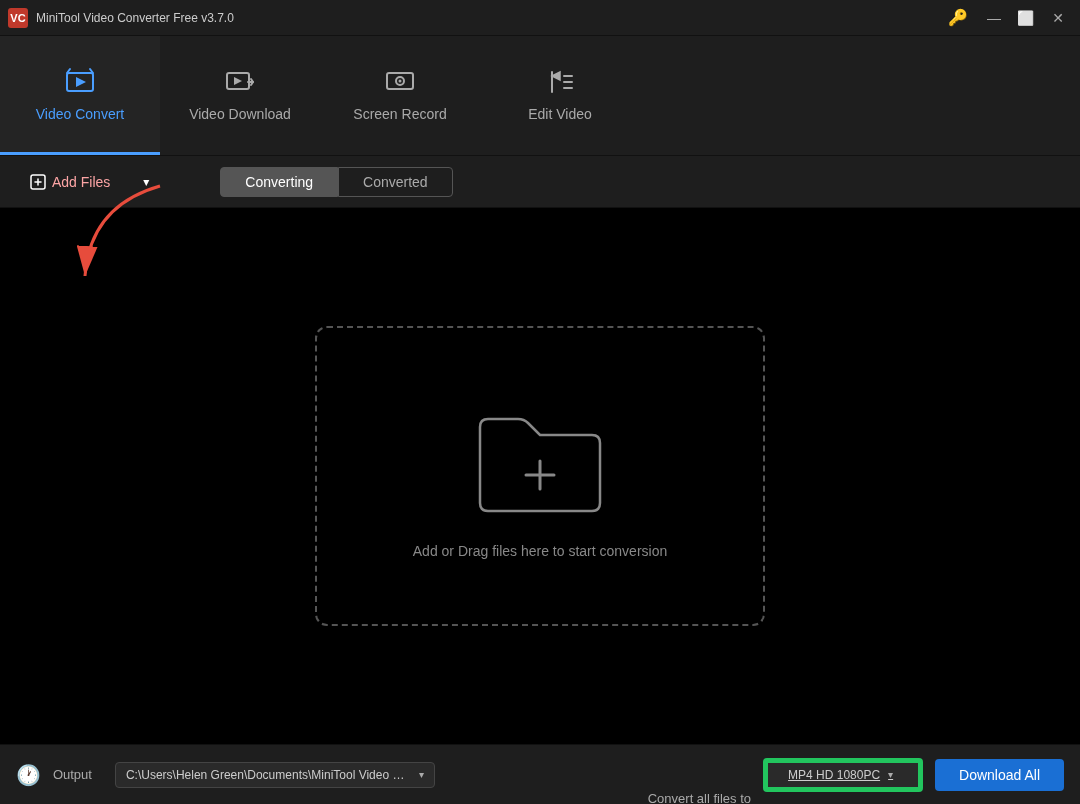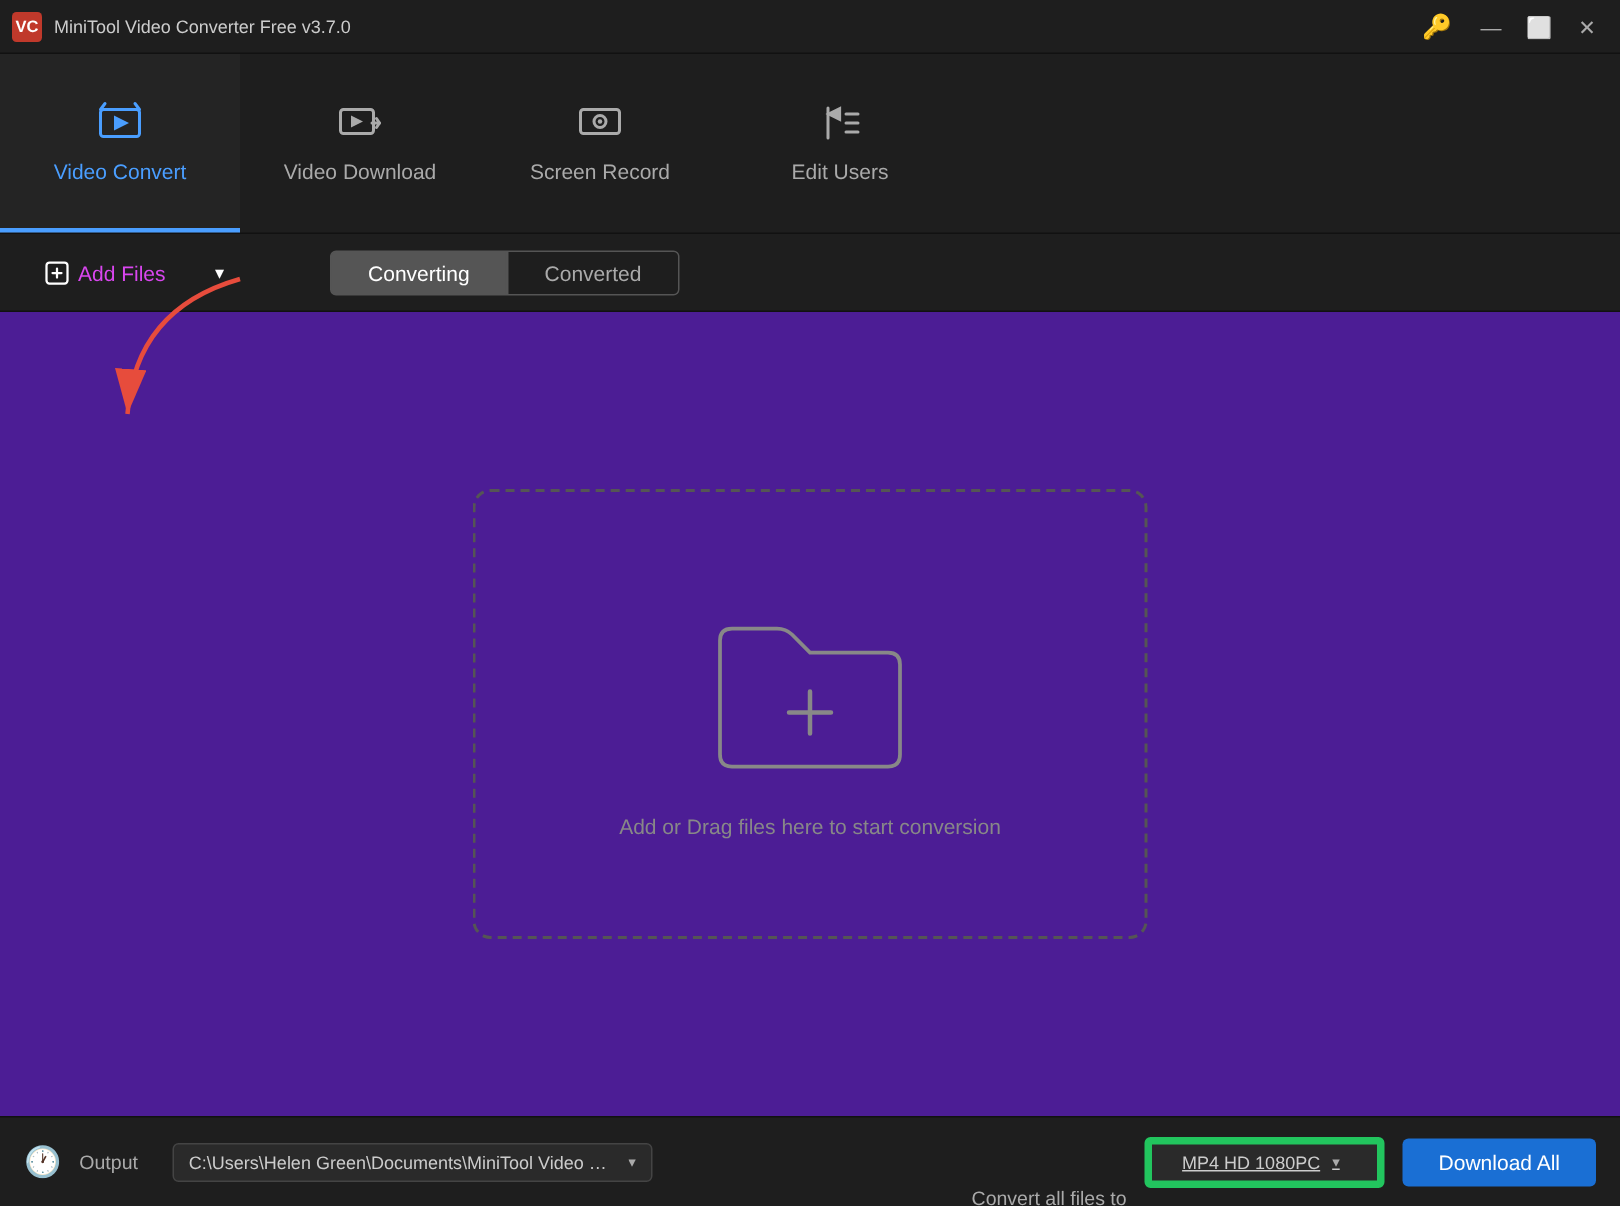--- a/index.html
+++ b/index.html
@@ -111,21 +111,21 @@
       gap: 8px;
       border-bottom: 1px solid #111;
     }
     #add-files-btn {
       display: flex;
       align-items: center;
       gap: 6px;
       padding: 6px 14px;
       background: transparent;
       border: none;
-      color: #d946ef;
+      color: #fca5a5;
       font-size: 14px;
       cursor: pointer;
       border-radius: 4px;
     }
     #add-files-dropdown {
       width: 28px;
       height: 28px;
       background: transparent;
       border: none;
       color: #fff;
@@ -154,21 +154,21 @@
     .sub-tab:last-child { border-radius: 0 4px 4px 0; }
     .sub-tab.active {
       background: #555;
       color: #fff;
       border-color: #555;
     }
 
     
     #main-content {
       height: calc(804px - 36px - 120px - 52px - 60px);
-      background: #4c1d95;
+      background: #000000;
       display: flex;
       align-items: center;
       justify-content: center;
       position: relative;
     }
 
     
     #drop-zone {
       width: 450px;
       height: 300px;
@@ -319,21 +319,21 @@
   </div>
 
   <div class="nav-tab">
     <svg viewBox="0 0 32 32" fill="none" xmlns="http://www.w3.org/2000/svg">
       <path d="M8 6 L8 26" stroke="#aaa" stroke-width="2" stroke-linecap="round"></path>
       <path d="M8 10 L16 6 L16 14 Z" stroke="#aaa" stroke-width="1.5" fill="#aaa"></path>
       <path d="M20 10 L28 10" stroke="#aaa" stroke-width="2" stroke-linecap="round"></path>
       <path d="M20 16 L28 16" stroke="#aaa" stroke-width="2" stroke-linecap="round"></path>
       <path d="M20 22 L28 22" stroke="#aaa" stroke-width="2" stroke-linecap="round"></path>
     </svg>
-    <span>Edit Users</span>
+    <span>Edit Video</span>
   </div>
 </div>
 
 <div id="toolbar">
   <button id="add-files-btn">
     <svg width="16" height="16" viewBox="0 0 16 16" fill="none">
       <rect x="1" y="1" width="14" height="14" rx="2" stroke="#fff" stroke-width="1.5" fill="none"></rect>
       <path d="M8 5 L8 11 M5 8 L11 8" stroke="#fff" stroke-width="1.5" stroke-linecap="round"></path>
     </svg>
     <span>Add Files</span>

